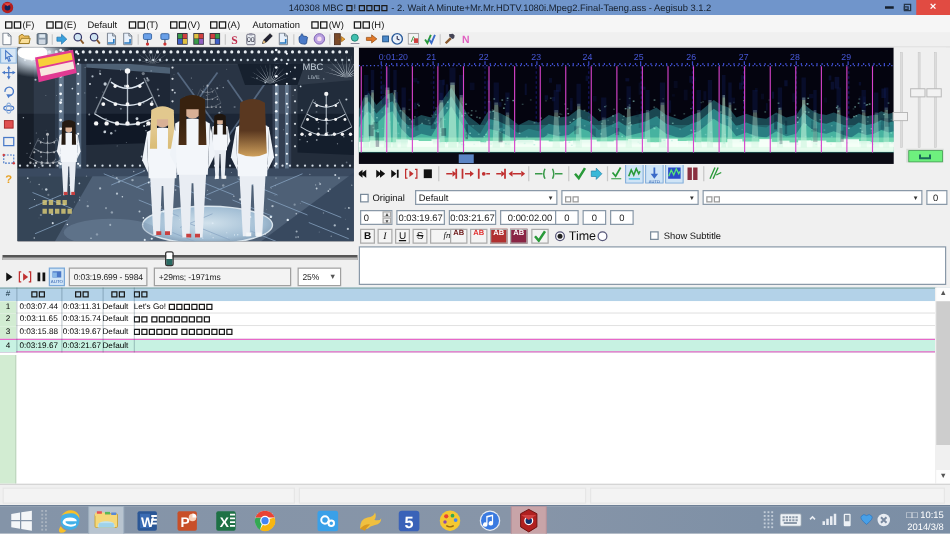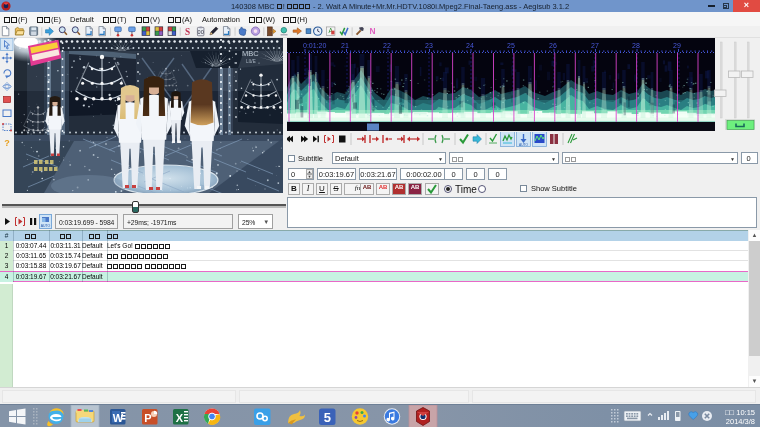--- a/index.html
+++ b/index.html
@@ -1688,21 +1688,21 @@
       <rect x="454.5" y="33" width="11.5" height="6.5"></rect>
     </g>
     <rect x="438" y="81" width="30" height="11" fill="#d7dbd7"></rect>
     <rect x="440" y="82.5" width="27" height="9" fill="#6ef07e" stroke="#3a9a4a" stroke-width="0.6"></rect>
     <path d="M449 85.5 L449 88.5 L457 88.5 L457 85.5" fill="none" stroke="#1a6a5a" stroke-width="1.6"></path>
   </svg>
 <div class="abs" id="audiobar"></div>
 <div id="editrows">
 
   <div class="abs" style="left:288px;top:155px;width:7px;height:7px;background:#fff;border:1px solid #7a8a9a"></div>
-  <div class="abs" style="left:298px;top:154px;font-size:7.5px;color:#111">Subtitle</div>
+  <div class="abs" style="left:298px;top:154px;font-size:7.5px;color:#111">Original</div>
   <div class="abs inp dd" style="left:332px;top:152px;width:114px">Default<span class="ar">▼</span></div>
   <div class="abs inp dd" style="left:449px;top:152px;width:110px;color:#999"><span class="cs cg"></span><span class="cs cg"></span><span class="ar">▼</span></div>
   <div class="abs inp dd" style="left:562px;top:152px;width:176px;color:#999"><span class="cs cg"></span><span class="cs cg"></span><span class="ar">▼</span></div>
   <div class="abs inp" style="left:741px;top:152px;width:17px;text-align:center;padding-left:0">0</div>
 
   <div class="abs inp" style="left:288px;top:168px;width:26px">0</div>
   <div class="abs" style="left:306px;top:169px;width:7px;height:5px;background:#eee;border:1px solid #aaa;font-size:4px;text-align:center;line-height:4px;color:#444">▲</div>
   <div class="abs" style="left:306px;top:174px;width:7px;height:5px;background:#eee;border:1px solid #aaa;font-size:4px;text-align:center;line-height:4px;color:#444">▼</div>
   <div class="abs inp" style="left:317px;top:168px;width:39px;text-align:center;padding:1px 0">0:03:19.67</div>
   <div class="abs inp" style="left:359px;top:168px;width:38px;text-align:center;padding:1px 0">0:03:21.67</div>

